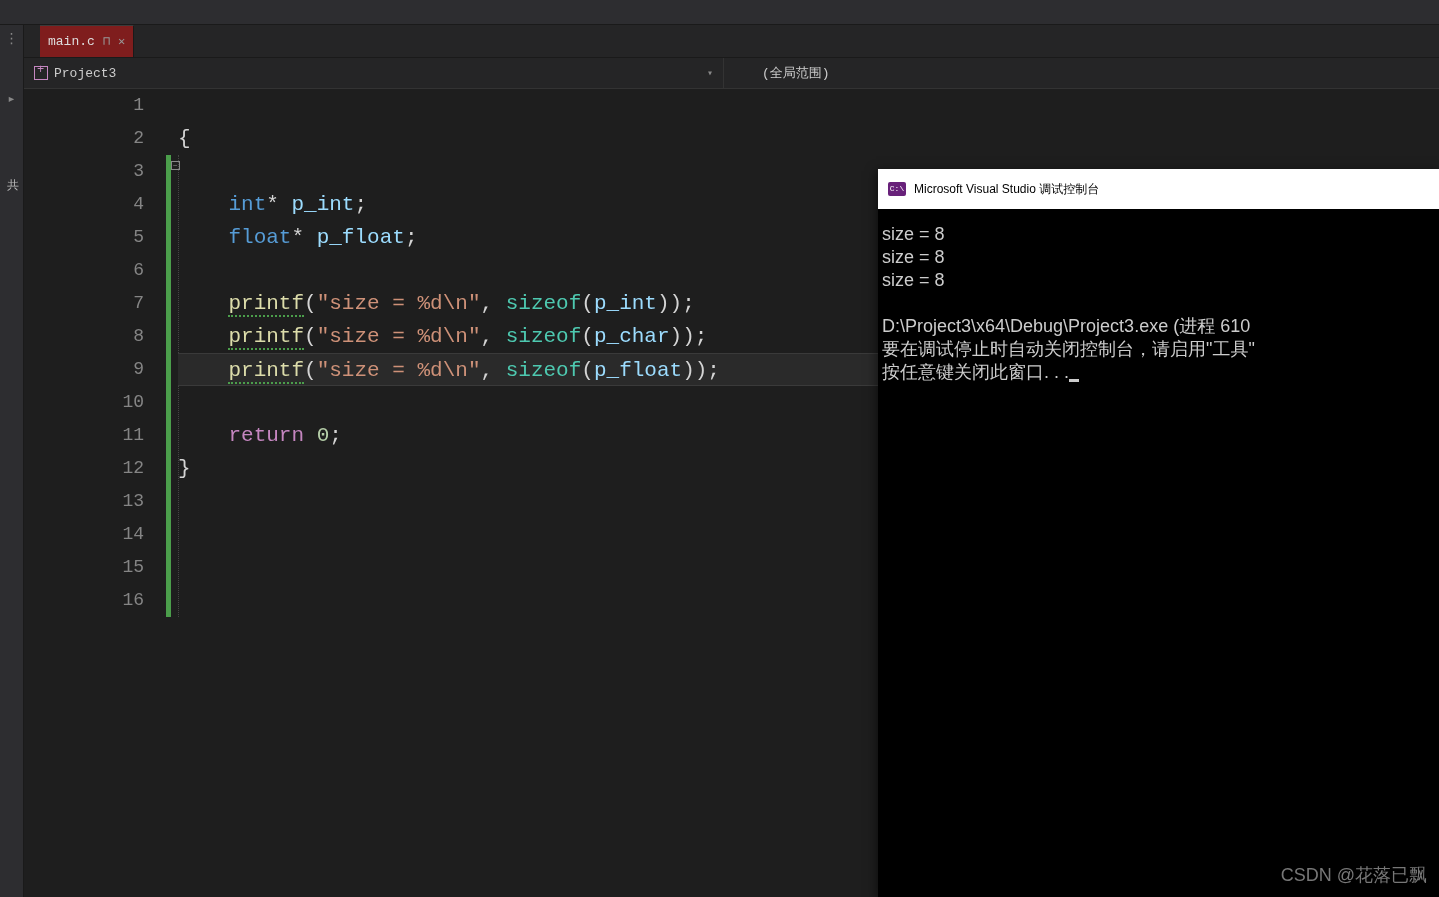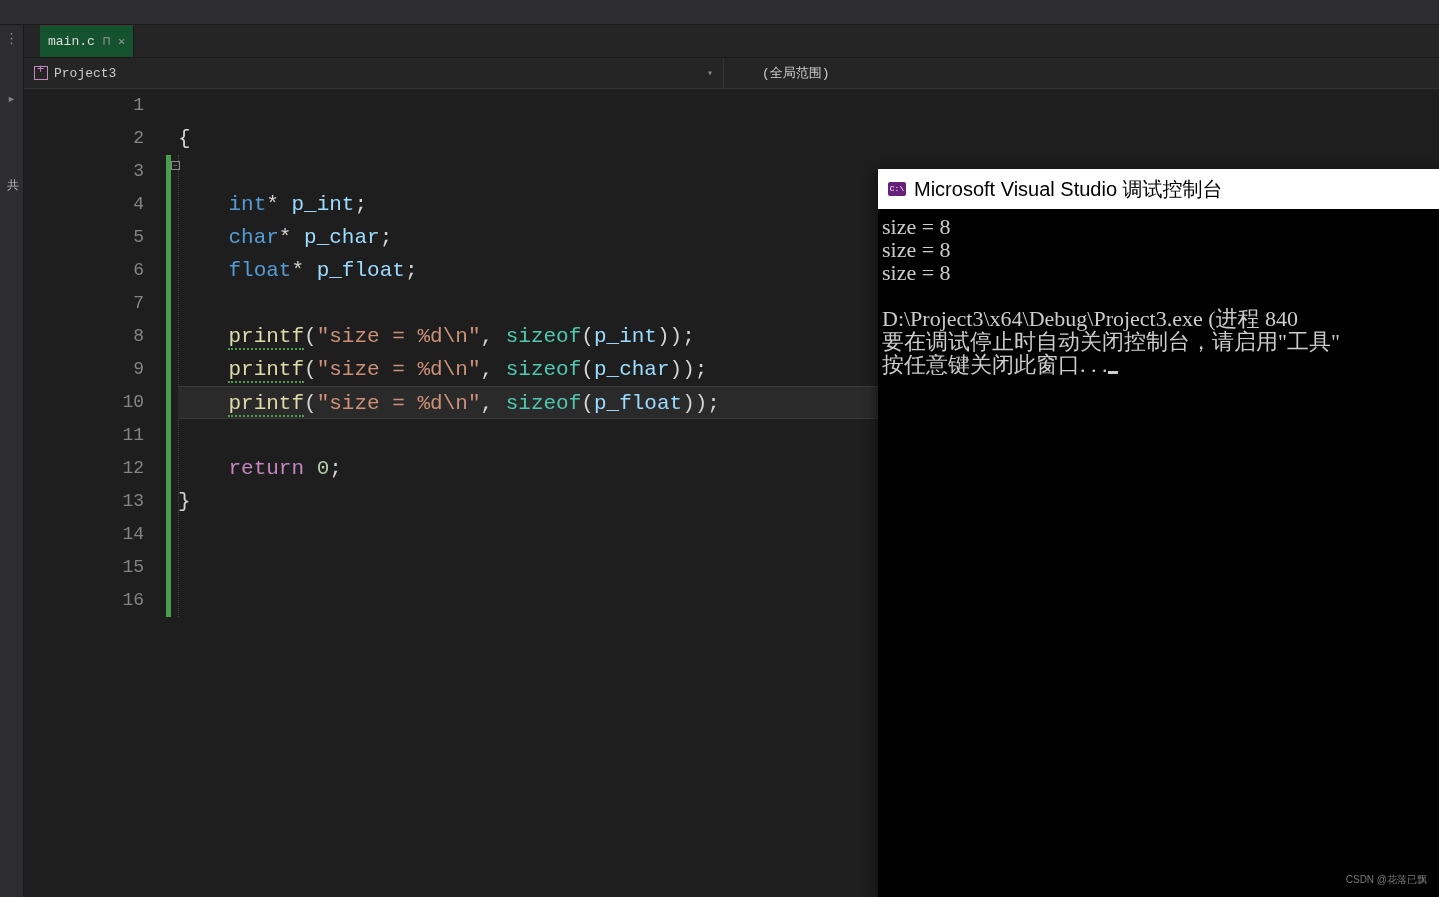--- a/index.html
+++ b/index.html
@@ -49,21 +49,21 @@
   right: 0;
   height: 32px;
   background: #252526;
   display: flex;
   align-items: stretch;
 }
 .tab {
   display: flex;
   align-items: center;
   padding: 0 8px;
-  background: #14532d;
+  background: #7f1d1d;
   border-top: 1px solid #3a3a3a;
   border-right: 1px solid #1a1a1a;
   gap: 8px;
   font-size: 13px;
   color: #ddd;
   margin-left: 16px;
 }
 .tab-pin, .tab-close {
   color: #999;
   font-size: 12px;
@@ -220,44 +220,44 @@
   height: 14px;
   background: #68217a;
   border-radius: 2px;
   color: #fff;
   font-size: 8px;
   text-align: center;
   line-height: 14px;
 }
 .console-title {
   color: #000;
-  font-size: 20px;
+  font-size: 12px;
   font-family: 'Segoe UI', sans-serif;
 }
 .console-body {
-  padding: 6px 4px;
-  font-family: Liberation Serif, serif;
-  font-size: 22px;
+  padding: 14px 4px;
+  font-family: Liberation Sans, sans-serif;
+  font-size: 18px;
   line-height: 23px;
   color: #ccc;
   white-space: pre;
 }
 .cursor {
   display: inline-block;
   width: 10px;
   height: 3px;
   background: #ccc;
   vertical-align: bottom;
   margin-bottom: 2px;
 }
 .watermark {
   position: absolute;
   right: 12px;
   bottom: 10px;
-  font-size: 10px;
+  font-size: 18px;
   color: #777;
   font-family: 'Microsoft YaHei', sans-serif;
 }
 </style>
 </head>
 <body>
 
 <div class="top-strip"></div>
 
 <div class="left-sidebar">
@@ -307,34 +307,33 @@
   <div class="margin-strip">
     <div class="change-bar"></div>
     <div class="collapse-icon">−</div>
   </div>
   <div class="code-area">
     <div class="indent-guide"></div>
     <div class="code-line"></div>
     <div class="code-line"><span class="punct">{</span></div>
     <div class="code-line"></div>
     <div class="code-line">    <span class="kw">int</span><span class="punct">* </span><span class="var">p_int</span><span class="punct">;</span></div>
-    <div class="code-line">    <span class="kw">char</span><span class="punct">* </span><span class="var">p_char</span><span class="punct">;</span></div>
     <div class="code-line">    <span class="kw">float</span><span class="punct">* </span><span class="var">p_float</span><span class="punct">;</span></div>
     <div class="code-line"></div>
     <div class="code-line">    <span class="fn squiggle">printf</span><span class="punct">(</span><span class="str">"size = %d\n"</span><span class="punct">, </span><span class="op">sizeof</span><span class="punct">(</span><span class="var">p_int</span><span class="punct">));</span></div>
     <div class="code-line">    <span class="fn squiggle">printf</span><span class="punct">(</span><span class="str">"size = %d\n"</span><span class="punct">, </span><span class="op">sizeof</span><span class="punct">(</span><span class="var">p_char</span><span class="punct">));</span></div>
     <div class="code-line highlight-line">    <span class="fn squiggle">printf</span><span class="punct">(</span><span class="str">"size = %d\n"</span><span class="punct">, </span><span class="op">sizeof</span><span class="punct">(</span><span class="var">p_float</span><span class="punct">));</span></div>
     <div class="code-line"></div>
     <div class="code-line">    <span class="pph">return</span><span> </span><span class="num">0</span><span class="punct">;</span></div>
     <div class="code-line"><span class="punct">}</span></div>
     <div class="code-line"></div>
   </div>
 </div>
 
 <div class="console-window">
   <div class="console-title-bar">
     <span class="console-icon">C:\</span>
     <span class="console-title">Microsoft Visual Studio 调试控制台</span>
   </div>
-  <div class="console-body"><div>size = 8</div><div>size = 8</div><div>size = 8</div><div>&nbsp;</div><div>D:\Project3\x64\Debug\Project3.exe (进程 840</div><div>要在调试停止时自动关闭控制台，请启用"工具"</div><div><span>按任意键关闭此窗口. . .</span><span class="cursor"></span></div></div>
+  <div class="console-body"><div>size = 8</div><div>size = 8</div><div>size = 8</div><div>&nbsp;</div><div>D:\Project3\x64\Debug\Project3.exe (进程 610</div><div>要在调试停止时自动关闭控制台，请启用"工具"</div><div><span>按任意键关闭此窗口. . .</span><span class="cursor"></span></div></div>
 </div>
 
 <div class="watermark">CSDN @花落已飘</div>
 
 </body></html>

